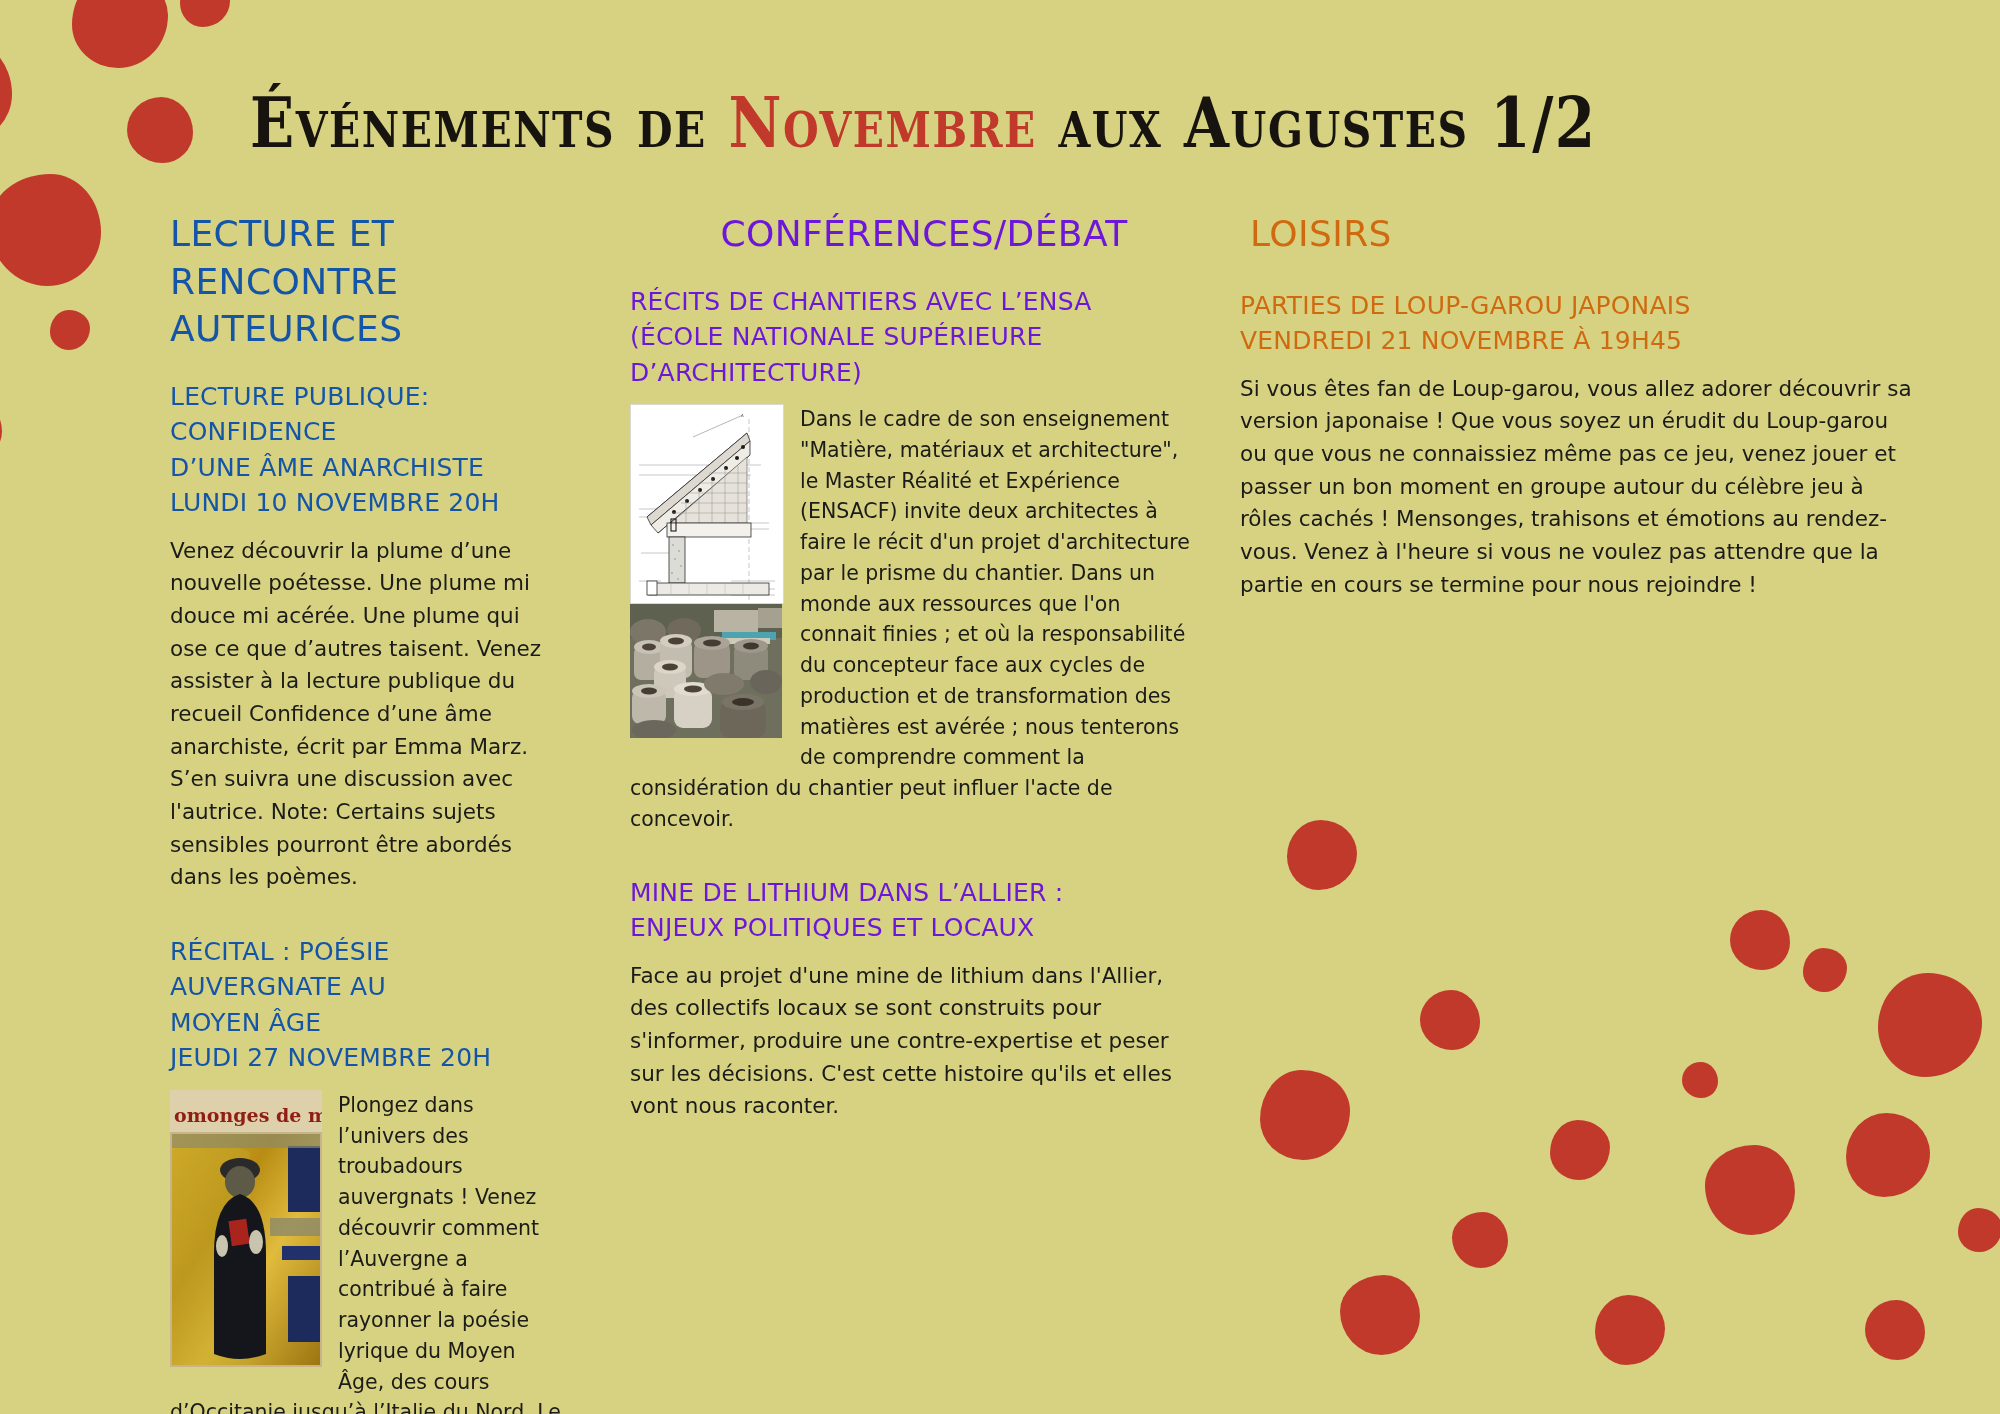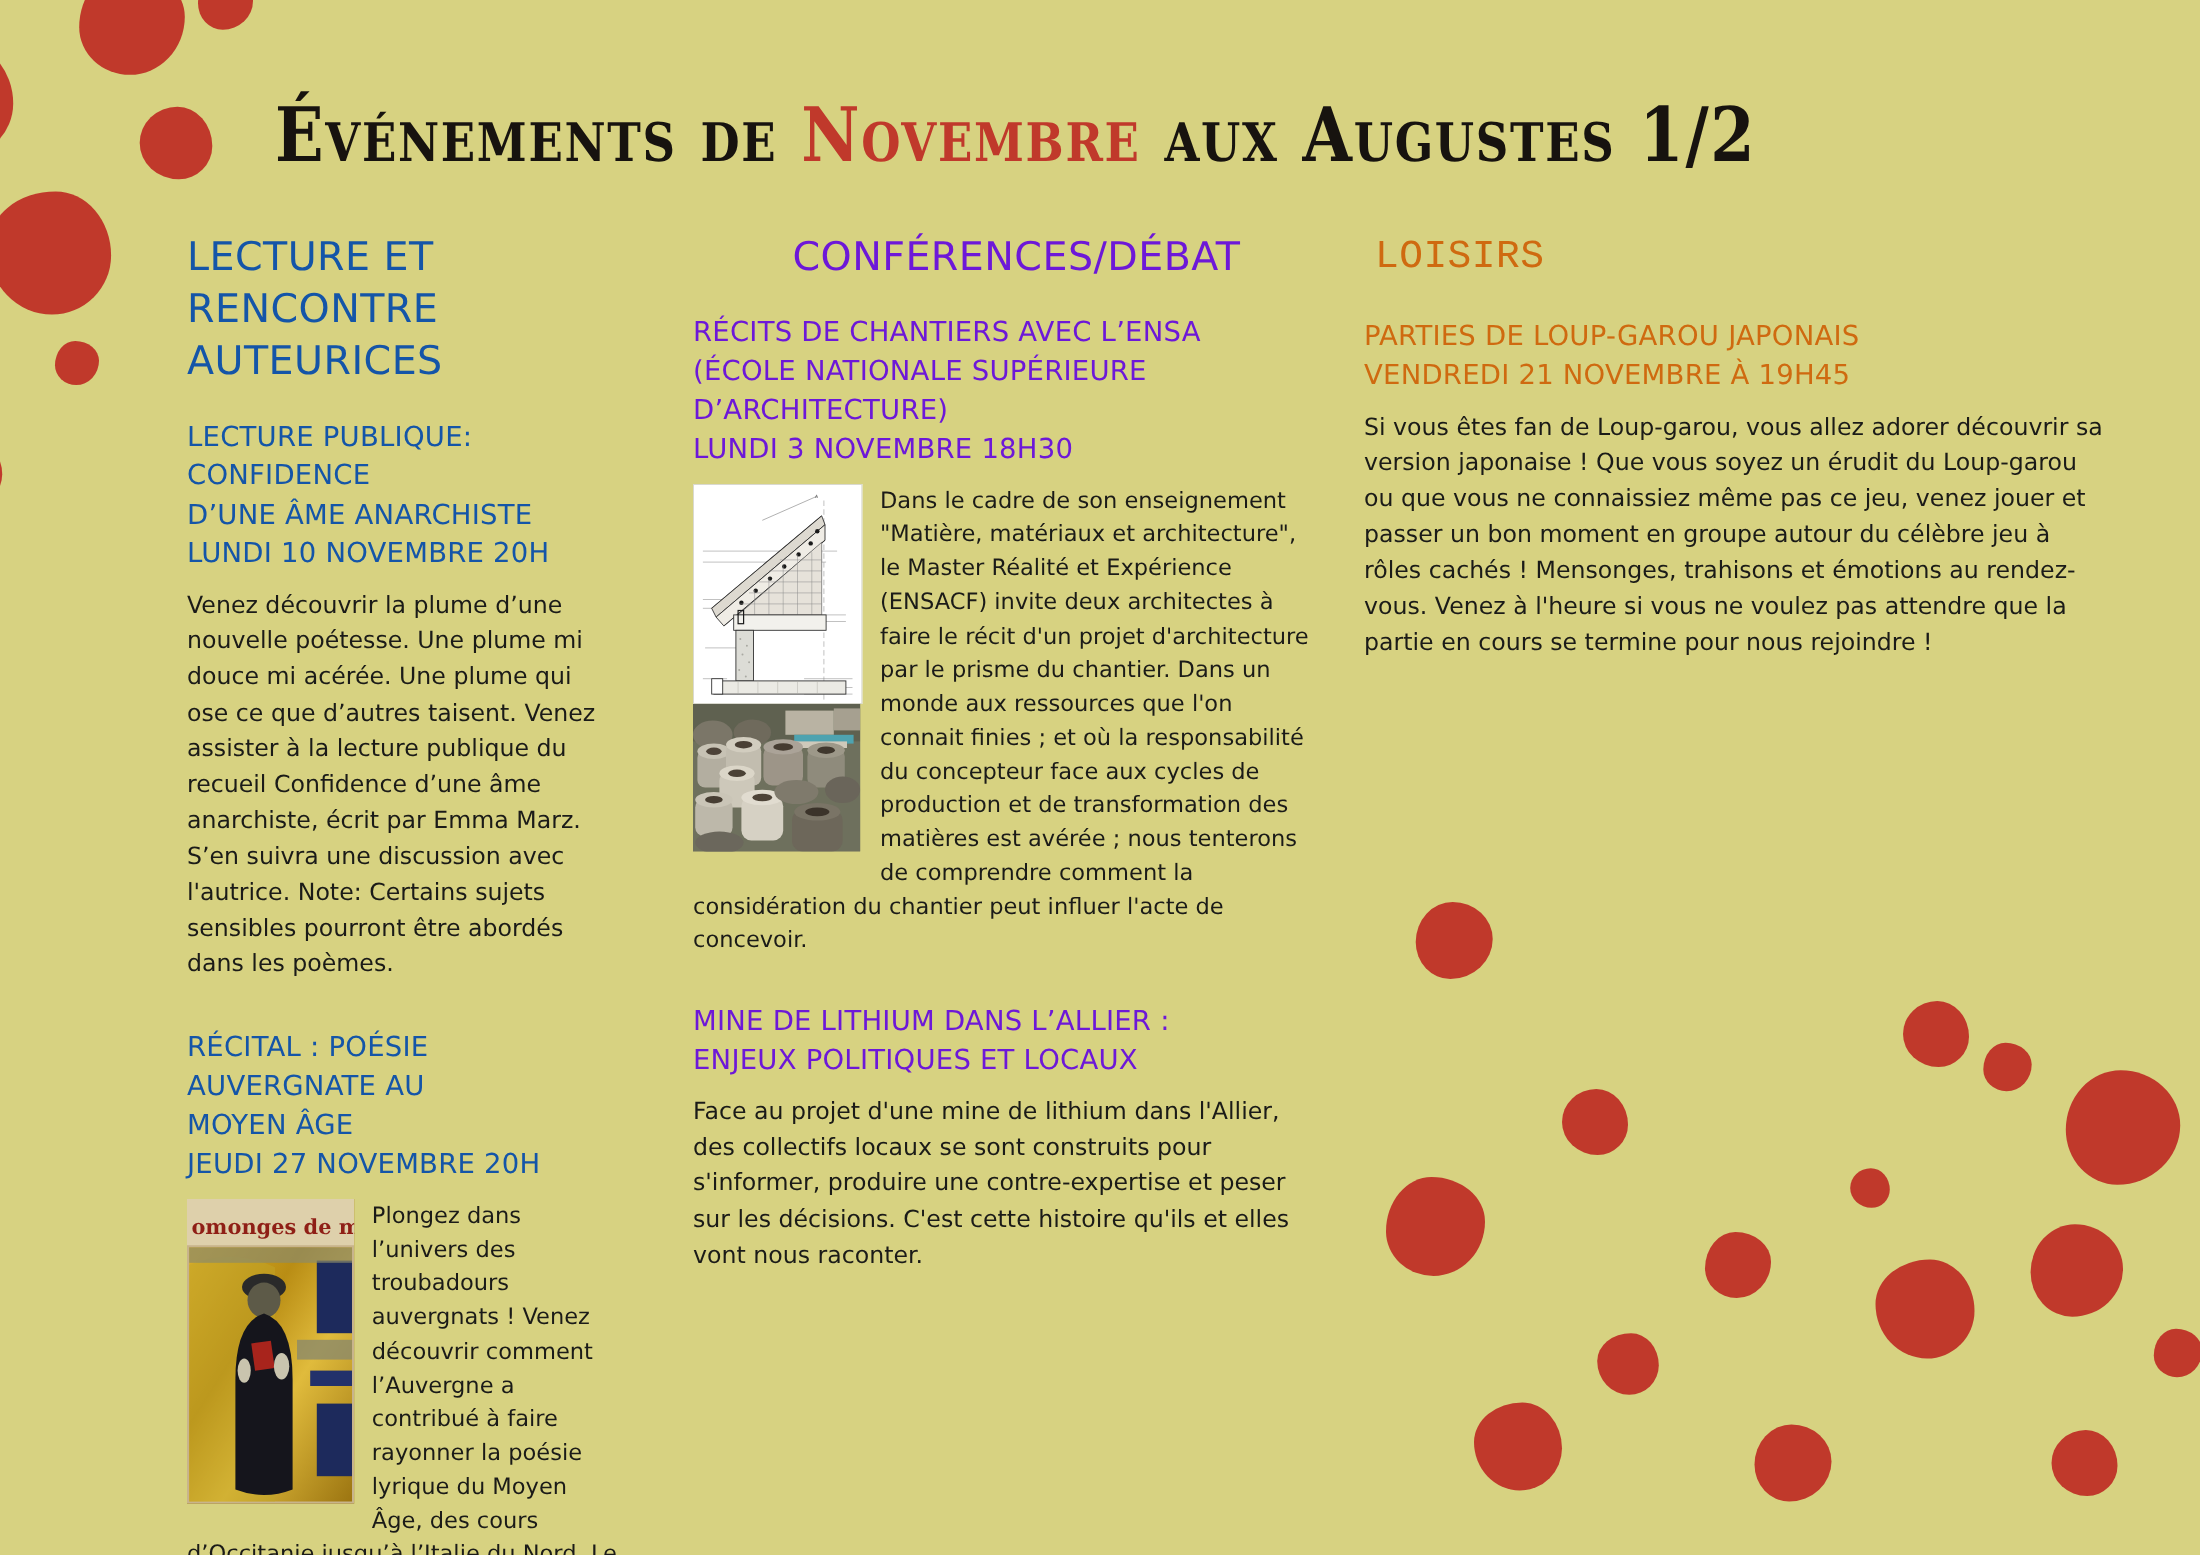--- a/index.html
+++ b/index.html
@@ -139,21 +139,21 @@
   }
   
   .fig-manuscript {
     width: 152px;
     height: 277px;
     display: block;
     background: #9d7a17;
     overflow: hidden;
     position: relative;
   }
-  .col3-heading-gap { margin-bottom: 30px; font-family: Liberation Mono, monospace; }
+  .col3-heading-gap { margin-bottom: 30px; }
   .loisirs-title { padding-left: 10px; }
   .conf-title { padding-left: 28px; text-align: center; }
 </style>
 </head>
 <body>
 
 <div id="dot-layer">
     <div class="blob" style="left: -92px; top: 38px; width: 104px; height: 104px; background: rgb(192, 57, 43); border-radius: 52% 48% 46% 54% / 50% 54% 46% 50%;"></div>
     <div class="blob" style="left: 72px; top: -28px; width: 96px; height: 96px; background: rgb(192, 57, 43); border-radius: 46% 54% 52% 48% / 55% 45%;"></div>
     <div class="blob" style="left: -11px; top: 174px; width: 112px; height: 112px; background: rgb(192, 57, 43); border-radius: 55% 45% 48% 52% / 45% 52% 48% 55%;"></div>
@@ -248,21 +248,20 @@
 
       <h2 class="section-title c-purple conf-title">
         <span class="ln">Conférences/débat</span>
       </h2>
 
       <div class="block">
         <h3 class="event-title c-purple">
           <span class="ln">Récits de chantiers avec l’ENSA</span>
           <span class="ln">(École nationale supérieure</span>
           <span class="ln">d’architecture)</span>
-          <span class="ln">Lundi 3 novembre 18h30</span>
         </h3>
 
         <div class="media-row">
           <div class="media-col-stack">
 
             <svg class="fig-arch" viewBox="0 0 152 198">
               <rect x="0" y="0" width="152" height="198" fill="#ffffff"></rect>
               <g stroke="#8d8d8d" stroke-width="0.5" fill="none">
                 <line x1="8" y1="60" x2="130" y2="60"></line>
                 <line x1="8" y1="70" x2="120" y2="70"></line>

